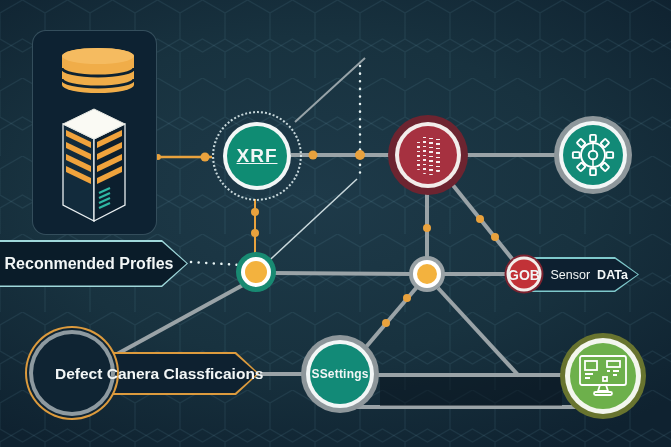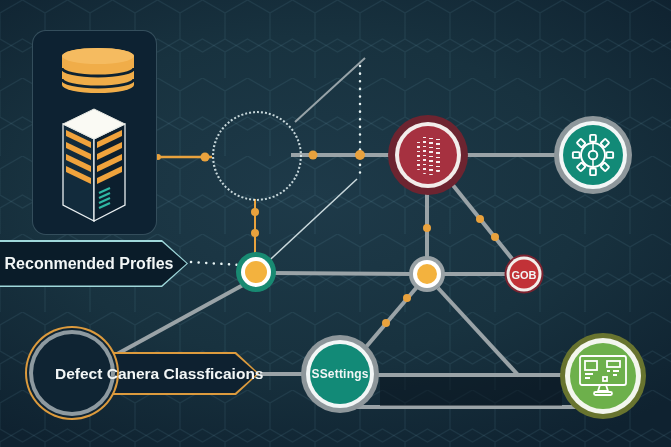--- a/index.html
+++ b/index.html
@@ -14,21 +14,21 @@
   .circle{position:absolute;border-radius:50%;transform:translate(-50%,-50%);
           display:flex;align-items:center;justify-content:center;}
   .xrf-dotted{width:86px;height:86px;border:2px dotted rgba(228,242,244,.85);}
   .xrf{width:60px;height:60px;background:#0f8c73;box-shadow:0 0 0 4px #f2f6f6;}
   .xrf span{font-weight:700;font-size:19px;letter-spacing:1px;text-decoration:underline;}
   .reddata{width:58px;height:58px;background:#a63140;box-shadow:0 0 0 4px #f2edeb,0 0 0 11px #6d2430;gap:3px;}
   .glyphcol{width:3px;border-radius:1px;
     background:repeating-linear-gradient(0deg, rgba(255,255,255,.92) 0 1.5px, rgba(255,255,255,0) 1.5px 4.5px);}
   .gear{width:60px;height:60px;background:#128a77;box-shadow:0 0 0 4px #f2f6f6,0 0 0 9px #8e979b;}
   .gobc{width:29px;height:29px;background:#c23237;box-shadow:0 0 0 3px #f3eeea,0 0 0 5px #7c2330;z-index:4;}
-  .gobc span{font-weight:700;font-size:11px;}
+  .gobc span{font-weight:700;font-size:14px;}
   .greenc{width:66px;height:66px;background:#6db04b;box-shadow:0 0 0 5px #f3f6ee,0 0 0 10px #68742f;z-index:3;}
   .setc{width:60px;height:60px;background:#128a77;box-shadow:0 0 0 4px #f2f6f6,0 0 0 9px #8e979b;z-index:3;}
   .setc span{font-weight:700;font-size:12px;letter-spacing:.2px;}
   .nodeL{width:22px;height:22px;background:#f3b23e;box-shadow:0 0 0 4px #ffffff,0 0 0 9px #188a72;z-index:3;}
   .nodeC{width:20px;height:20px;background:#f3b23e;box-shadow:0 0 0 4px #ffffff,0 0 0 8px #98a1a5;z-index:3;}
   .bigdark{width:78px;height:78px;background:#0f2433;box-shadow:0 0 0 4px #8e9aa0,0 0 0 6px #0f2433,0 0 0 8px #dd9b3d;z-index:2;}
   .panel{left:32px;top:30px;width:123px;height:203px;border-radius:14px;
          background:#0d2232;border:1px solid rgba(170,210,220,.25);z-index:2;}
   .banner{z-index:2;}
   .b-outer,.b-inner{position:absolute;}
@@ -137,20 +137,23 @@
 
   <div class="abs banner" style="left:96px;top:352px;width:163px;height:43px;">
     <div class="b-outer" style="background:#dd9b3d;clip-path:polygon(0 0,140px 0,163px 21.5px,140px 43px,0 43px);"></div>
     <div class="b-inner" style="left:2px;top:2px;width:159px;height:39px;background:#0e2130;
          clip-path:polygon(0 0,137px 0,159px 19.5px,137px 39px,0 39px);"></div>
   </div>
   <div class="circle bigdark" style="left:72px;top:373px;"></div>
   <div class="abs deftxt" style="left:55px;top:352px;height:43px;">Defect Canera Classficaions</div>
 
   <div class="circle xrf-dotted" style="left:257px;top:156px;"></div>
+  <div class="circle xrf" style="left:257px;top:156px;">
+    <span>XRF</span>
+  </div>
 
   <div class="circle reddata" style="left:428px;top:155px;">
     <div style="display:flex;gap:3px;align-items:center;">
       <div class="glyphcol" style="height:30px;"></div>
       <div class="glyphcol" style="height:38px;"></div>
       <div class="glyphcol" style="height:40px;width:4px;"></div>
       <div class="glyphcol" style="height:34px;width:4px;"></div>
     </div>
   </div>
 
@@ -170,20 +173,28 @@
         <circle cx="24" cy="24" r="12.5"></circle>
         <circle cx="24" cy="24" r="4.5"></circle>
         <path d="M24,11 L24,19.5 M24,28.5 L24,37" stroke-width="1.6"></path>
       </g>
     </svg>
   </div>
 
   <div class="circle nodeL" style="left:256px;top:272px;"></div>
   <div class="circle nodeC" style="left:427px;top:274px;"></div>
 
+  <div class="abs banner" style="left:524px;top:257px;width:115px;height:35px;">
+    <div class="b-outer" style="background:#7fc9cc;clip-path:polygon(0 0,91px 0,115px 17.5px,91px 35px,0 35px);"></div>
+    <div class="b-inner" style="left:1.5px;top:1.5px;width:112px;height:32px;background:#0d2030;
+         clip-path:polygon(0 0,89px 0,112px 16px,89px 32px,0 32px);padding-left:25px;gap:7px;">
+      <span style="font-size:12.5px;">Sensor</span>
+      <span style="font-size:12.5px;font-weight:700;">DATa</span>
+    </div>
+  </div>
   <div class="circle gobc" style="left:524px;top:274px;">
     <span>GOB</span>
   </div>
 
   <div class="circle setc" style="left:340px;top:374px;">
     <span>SSettings</span>
   </div>
 
 
   <div class="circle greenc" style="left:603px;top:376px;">

